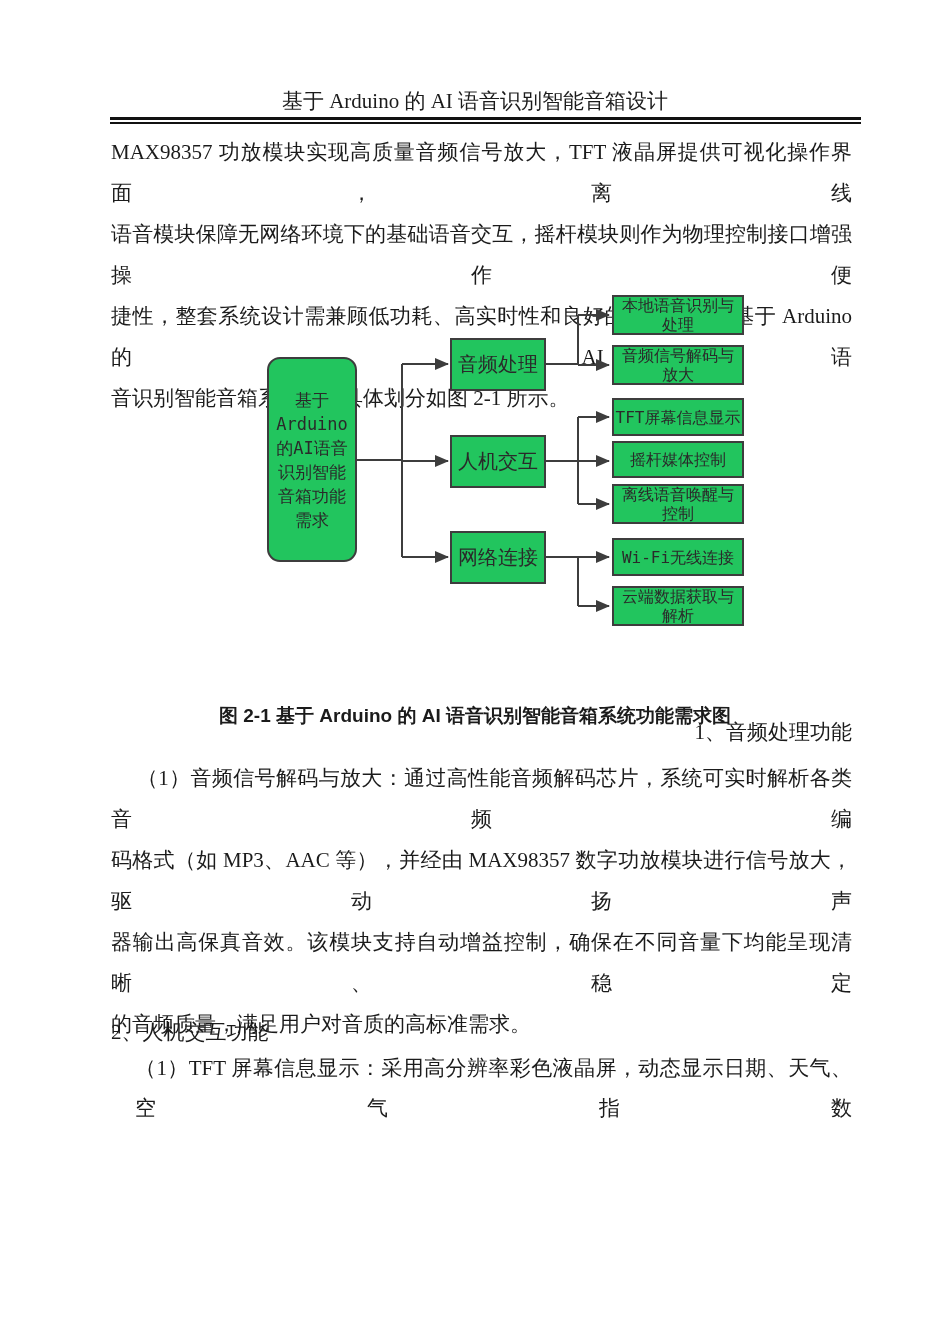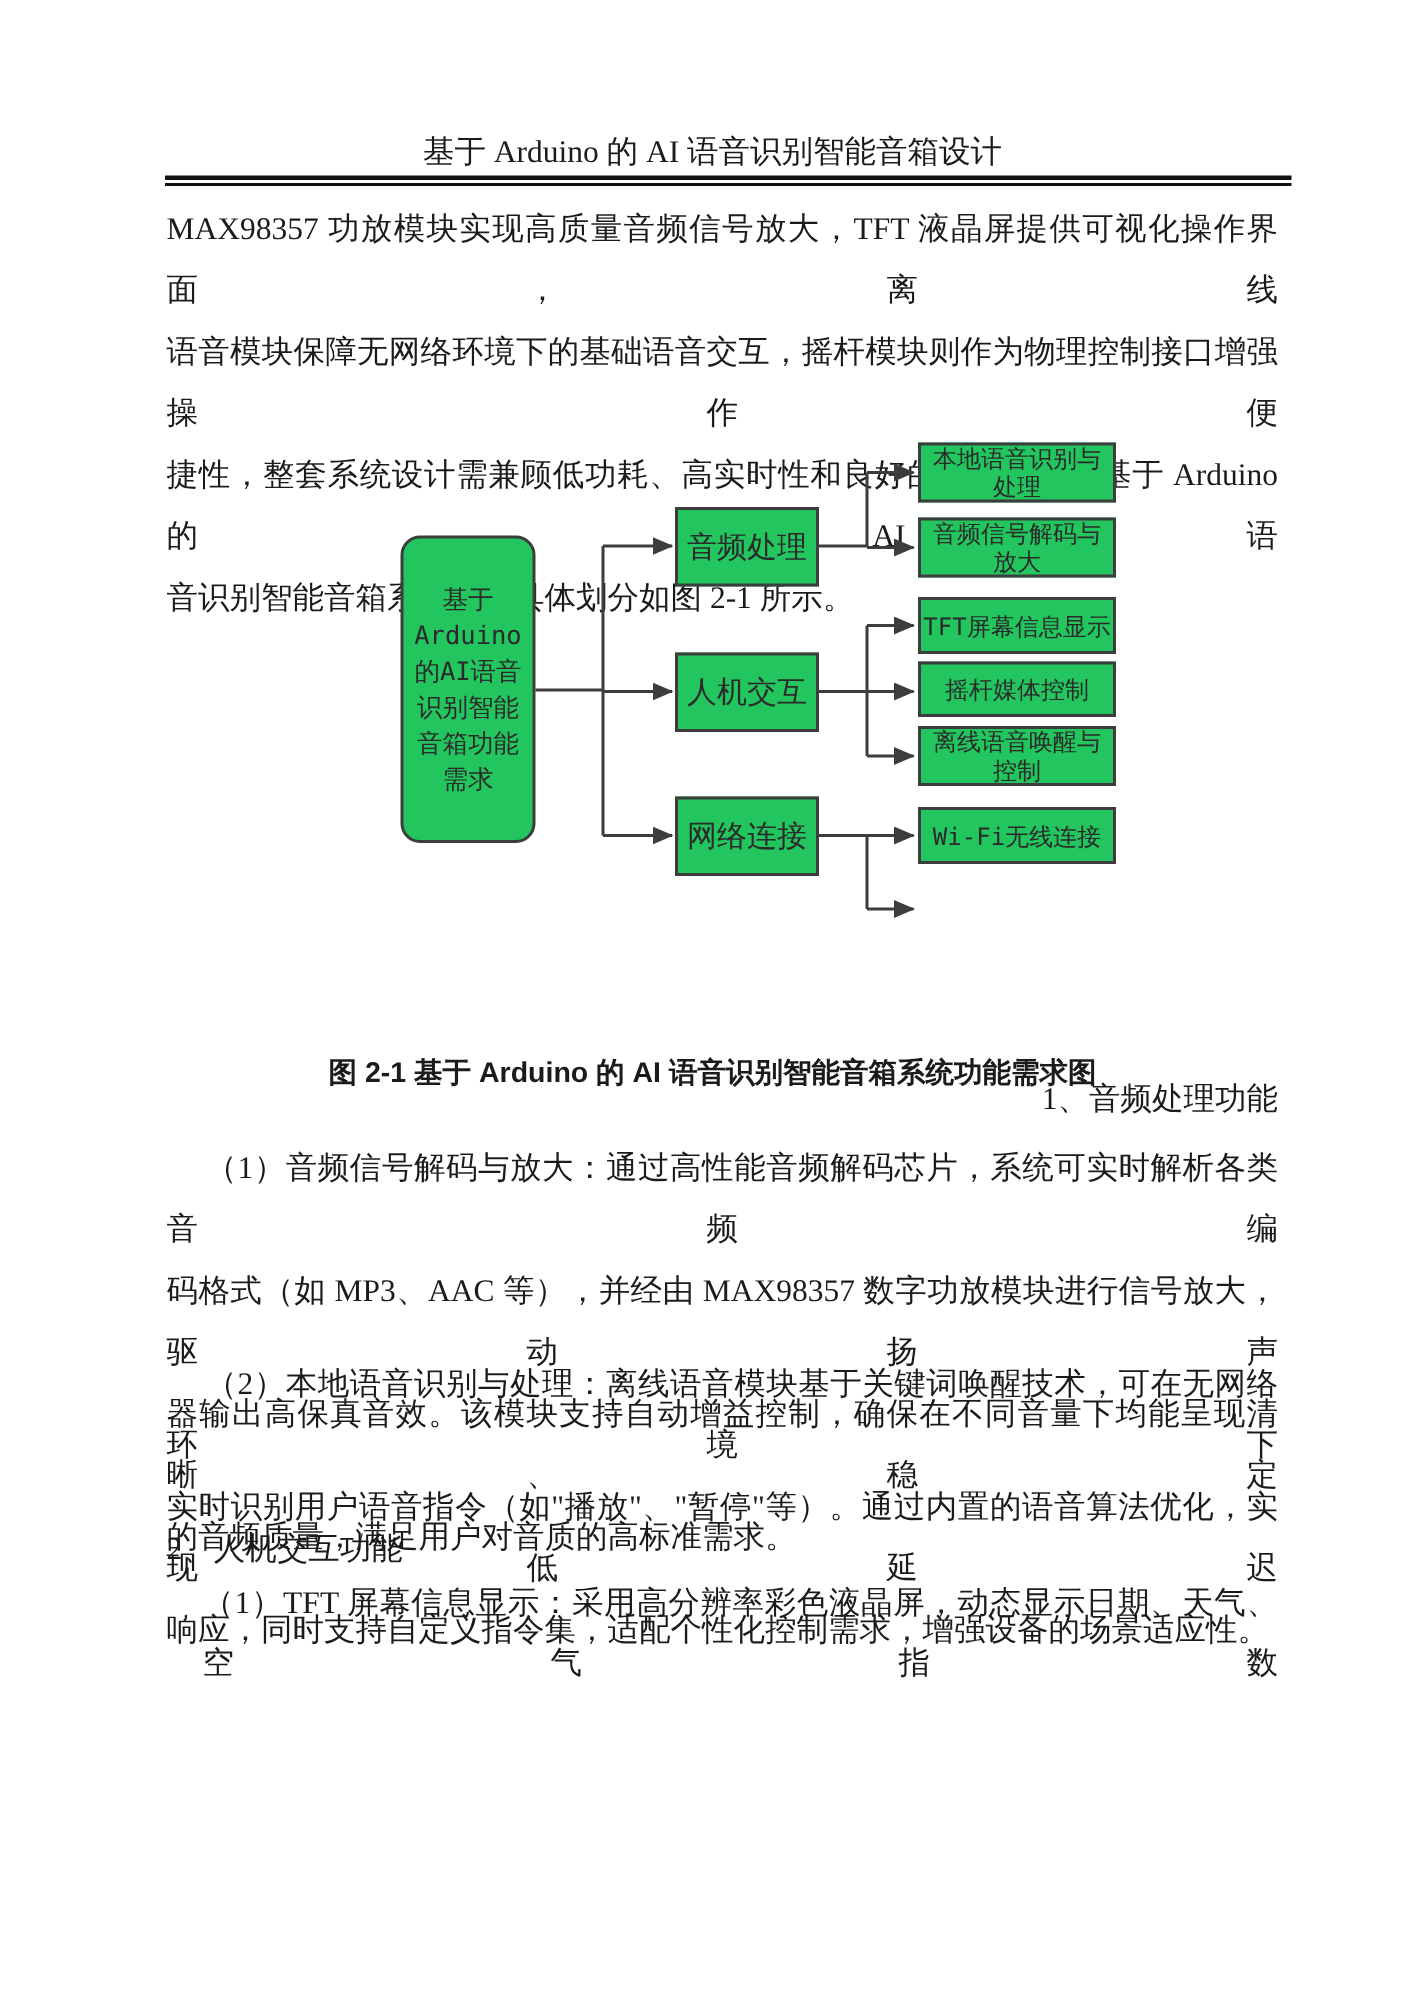--- a/index.html
+++ b/index.html
@@ -123,34 +123,31 @@
   <div class="dbox mid m2">网络连接</div>
   <div class="dbox leaf l0">本地语音识别与
 处理</div>
   <div class="dbox leaf l1">音频信号解码与
 放大</div>
   <div class="dbox leaf l2">TFT屏幕信息显示</div>
   <div class="dbox leaf l3">摇杆媒体控制</div>
   <div class="dbox leaf l4">离线语音唤醒与
 控制</div>
   <div class="dbox leaf l5">Wi-Fi无线连接</div>
+  <div class="dbox leaf l6">云端数据获取与
+解析</div>
 
   <div class="fig-caption">图 2-1 基于 Arduino 的 AI 语音识别智能音箱系统功能需求图</div>
 
   <div class="heading h1-indent" style="top:712px">1、音频处理功能</div>
   <div class="para indent-lg" style="top:758px">
       <div class="line">（1）音频信号解码与放大：通过高性能音频解码芯片，系统可实时解析各类音频编</div>
       <div class="line">码格式（如 MP3、AAC 等），并经由 MAX98357 数字功放模块进行信号放大，驱动扬声</div>
       <div class="line">器输出高保真音效。该模块支持自动增益控制，确保在不同音量下均能呈现清晰、稳定</div>
       <div class="line last">的音频质量，满足用户对音质的高标准需求。</div>
-    </div>
-  <div class="para indent-lg" style="top:902px">
-      <div class="line">（2）本地语音识别与处理：离线语音模块基于关键词唤醒技术，可在无网络环境下</div>
-      <div class="line">实时识别用户语音指令（如"播放"、"暂停"等）。通过内置的语音算法优化，实现低延迟</div>
-      <div class="line last">响应，同时支持自定义指令集，适配个性化控制需求，增强设备的场景适应性。</div>
     </div>
 
   <div class="heading" style="top:1012px">2、人机交互功能</div>
   <div class="para lh40" style="top:1048px">
       <div class="line">（1）TFT 屏幕信息显示：采用高分辨率彩色液晶屏，动态显示日期、天气、空气指数</div>
     </div>
   <div class="para lh40" style="top:1122px">
       <div class="line">（2）摇杆媒体控制：集成三轴摇杆模块，提供物理控制通道。用户可通过推杆方向实</div>
       <div class="line">现音量调节（上下）、曲目切换（左右），按压动作触发播放/暂停功能。代码添加软件</div>
     </div>

